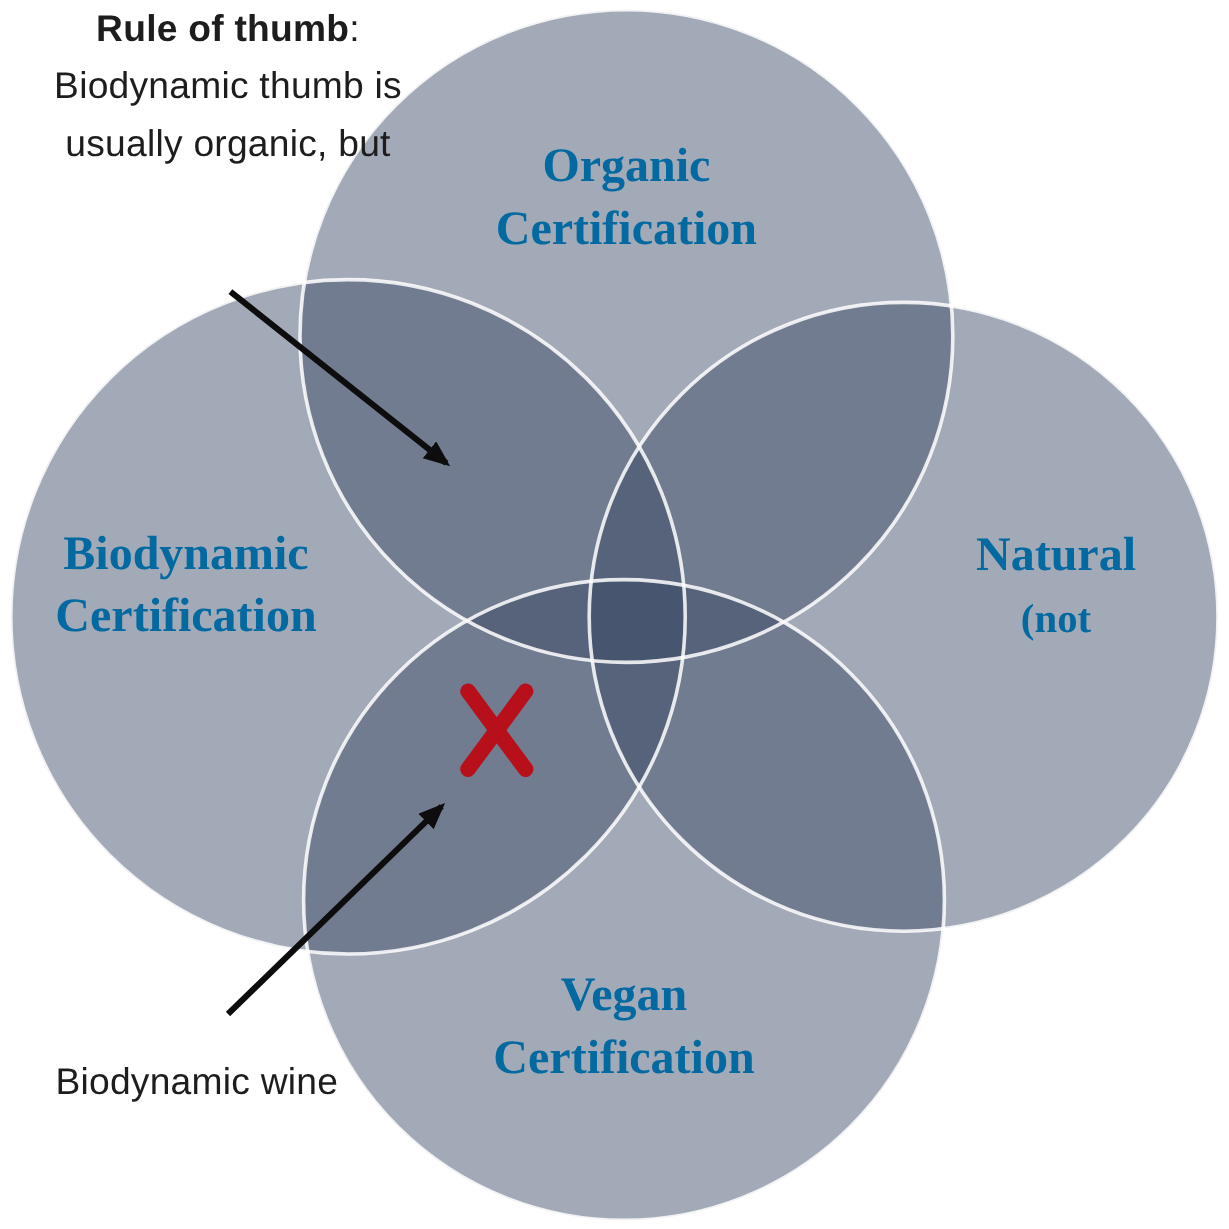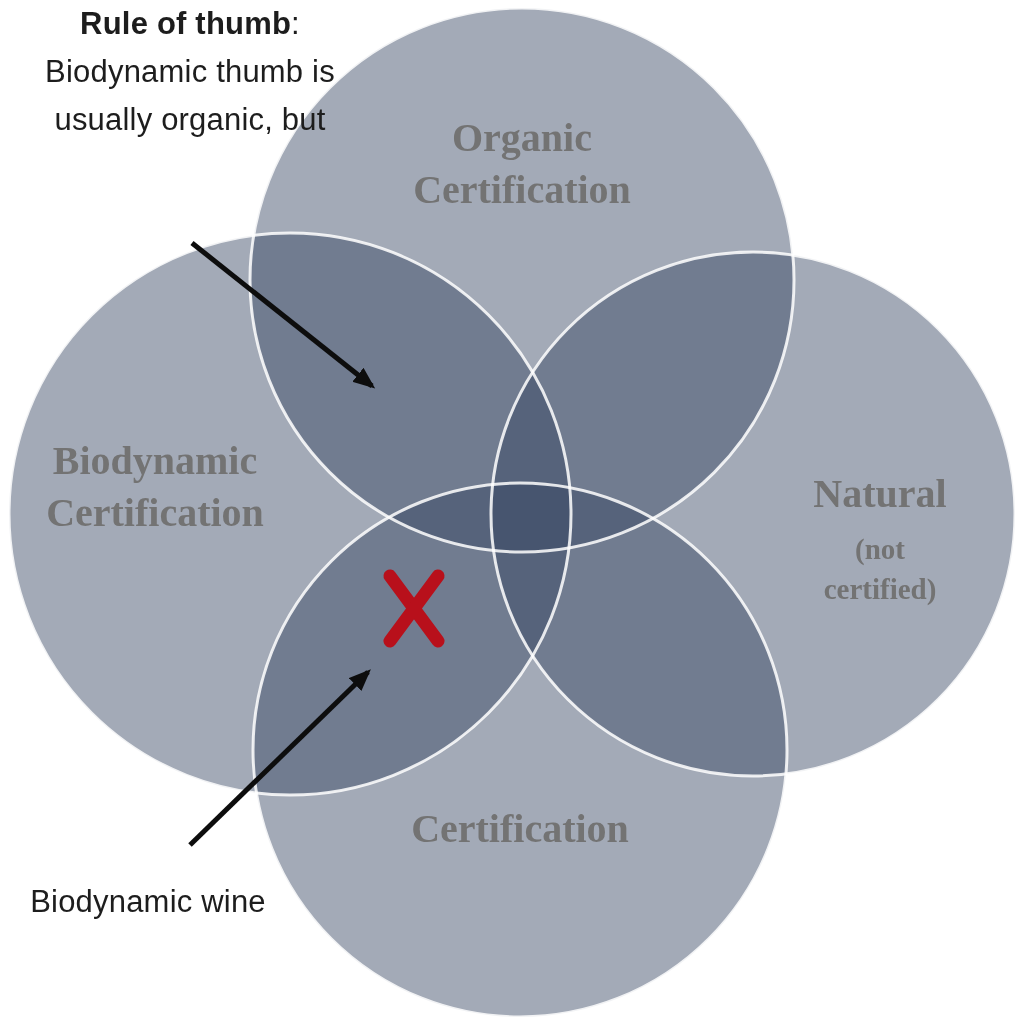--- a/index.html
+++ b/index.html
@@ -9,25 +9,25 @@
   svg.venn { position:absolute; left:0; top:0; width:1024px; height:1024px; }
   .venn-fill   { stroke:none; }
   .venn-stroke { fill:none; stroke-width:3; }
   .arrow-line  { stroke-width:5; }
   .x-line      { stroke-linecap:round; stroke-width:13; fill:none; }
 
   .ann { position:absolute; text-align:center; color:#1d1d1d;
          font-size:31px; line-height:48px; letter-spacing:0.2px; }
   .ann .bold { font-weight:bold; }
 
-  .set-label { position:absolute; text-align:center; color:#737373;
+  .set-label { position:absolute; text-align:center; color:#0369a1;
                font-family:"Liberation Serif", serif; font-weight:bold;
                font-size:40px; line-height:52px; }
-  .label-natural .first { margin-bottom:9px;margin-top:32px; }
-  .label-natural .sub   { font-size:29px; line-height:40px; }
+  .label-natural .first { margin-bottom:9px; }
+  .label-natural .sub   { font-size:34px; line-height:40px; }
 </style>
 </head>
 <body>
 
 <div class="stage">
 
   <svg class="venn" viewBox="0 0 1024 1024" xmlns="http://www.w3.org/2000/svg">
     <defs>
       <marker id="arrowhead" markerUnits="userSpaceOnUse" markerWidth="24" markerHeight="20" refX="18" refY="9" orient="auto">
         <path d="M0,0 L22,9 L0,18 Z" fill="#0d0d0d"></path>
@@ -71,24 +71,24 @@
   </div>
 
   <div class="set-label" style="left:5px; top:435px; width:300px;">
     <div>Biodynamic</div>
     <div>Certification</div>
   </div>
 
   <div class="set-label label-natural" style="left:770px; top:436px; width:220px;">
     <div class="first">Natural</div>
     <div class="sub">(not</div>
-    <div class="sub">certified)</div>
   </div>
 
   <div class="set-label" style="left:370px; top:803px; width:300px;">
+    <div>Vegan</div>
     <div>Certification</div>
   </div>
 
-  <div class="ann" style="left:0px; top:878px; width:296px;">
+  <div class="ann" style="left:16px; top:878px; width:296px;">
     <div>Biodynamic wine</div>
   </div>
 
 </div>
 
 </body></html>

